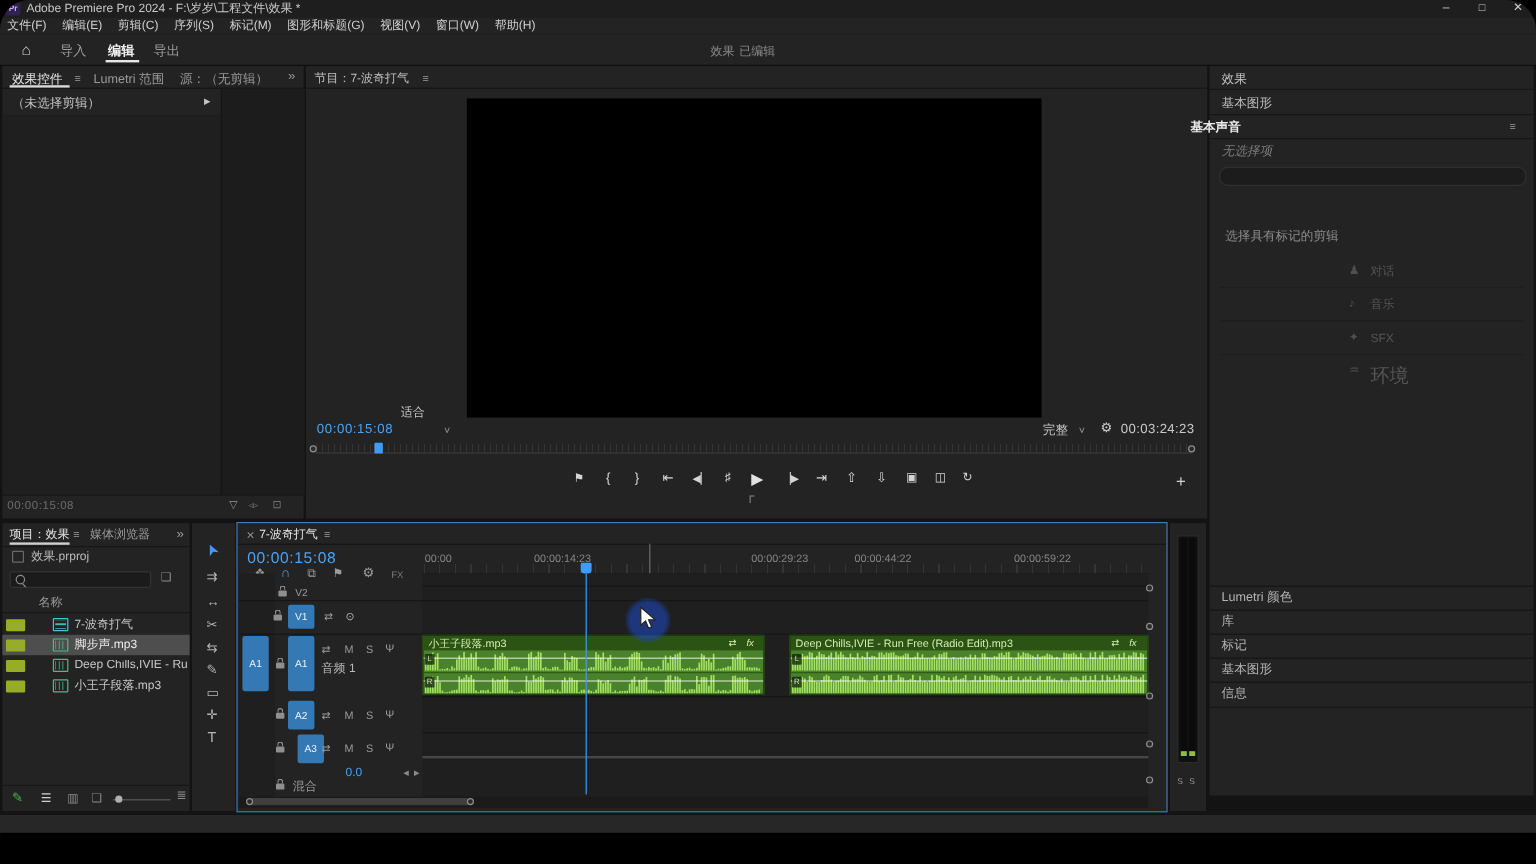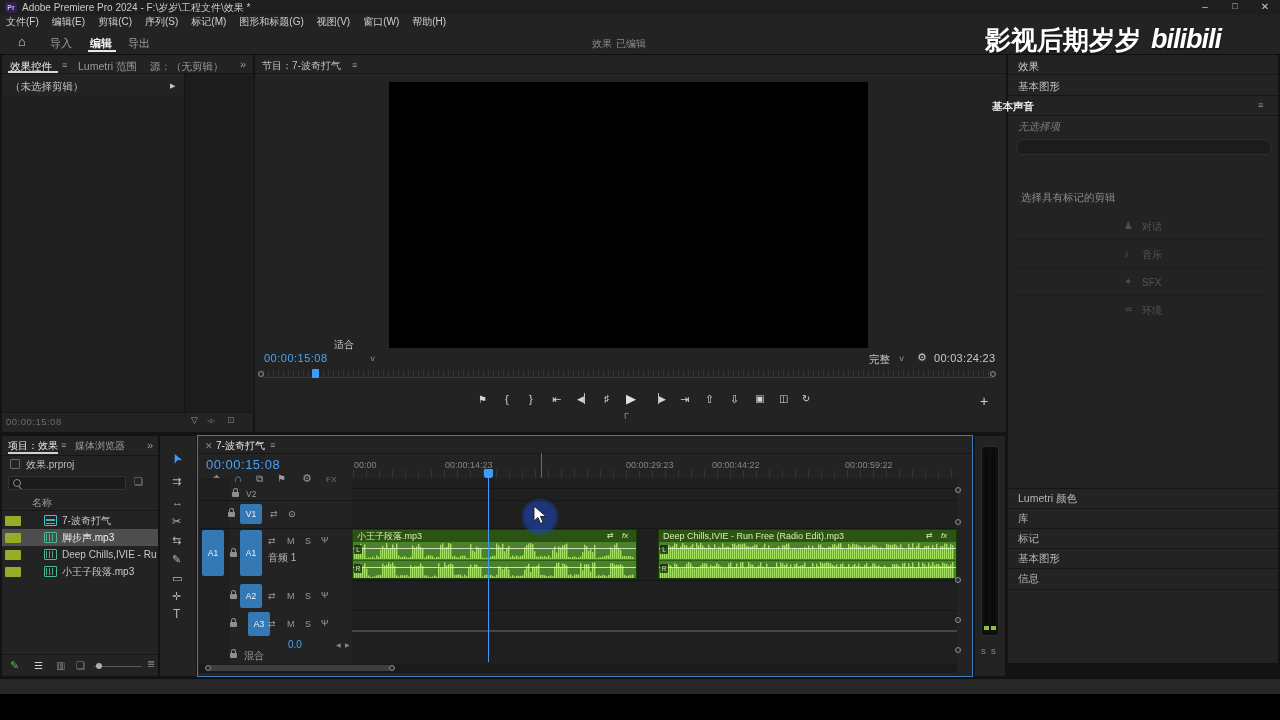--- a/index.html
+++ b/index.html
@@ -1,17 +1,17 @@
 <!DOCTYPE html>
 <html><head>
 <meta charset="utf-8">
 <style>
   html,body{margin:0;padding:0;background:#000;}
   #app{position:relative;width:1280px;height:720px;overflow:hidden;background:#131313;
-       font-family:"Liberation Sans","DejaVu Sans",sans-serif;-webkit-font-smoothing:antialiased;}
+       font-family:"Liberation Sans","DejaVu Sans",sans-serif;border-radius:25px;-webkit-font-smoothing:antialiased;}
   .abs{position:absolute;}
   .txt{line-height:1;white-space:nowrap;}
   .panel{background:#232323;}
   .hairline{background:#161616;height:1px;}
   .tkbox{position:absolute;background:#3478b4;border-radius:2px;color:#eaf3fc;font-size:8.5px;
          display:flex;align-items:center;justify-content:center;line-height:1;}
   .lock{position:absolute;width:7px;height:5px;background:#8f8f8f;border-radius:1px;}
   .lock::before{content:"";position:absolute;left:1px;top:-4px;width:5px;height:4px;box-sizing:border-box;
                 border:1px solid #8f8f8f;border-bottom:none;border-radius:3px 3px 0 0;}
   .mag{position:absolute;width:6px;height:6px;border:1px solid #8a8a8a;border-radius:50%;}
@@ -154,21 +154,21 @@
       <div class="abs txt" style="left:1124px;top:221px;font-size:10px;color:#4f4f4f;">♟</div>
       <div class="abs txt" style="left:1142px;top:222px;font-size:10px;color:#555;">对话</div>
       <div class="abs" style="left:1016px;top:242px;width:254px;height:25px;border-bottom:1px solid #1e1e1e;"></div>
       <div class="abs txt" style="left:1124px;top:249px;font-size:10px;color:#4f4f4f;">♪</div>
       <div class="abs txt" style="left:1142px;top:250px;font-size:10px;color:#555;">音乐</div>
       <div class="abs" style="left:1016px;top:270px;width:254px;height:25px;border-bottom:1px solid #1e1e1e;"></div>
       <div class="abs txt" style="left:1124px;top:277px;font-size:10px;color:#4f4f4f;">✦</div>
       <div class="abs txt" style="left:1142px;top:278px;font-size:10px;color:#555;">SFX</div>
       <div class="abs" style="left:1016px;top:298px;width:254px;height:25px;"></div>
       <div class="abs txt" style="left:1124px;top:305px;font-size:10px;color:#4f4f4f;">♒</div>
-      <div class="abs txt" style="left:1142px;top:306px;font-size:10px;color:#555;">环境</div>
+      <div class="abs txt" style="left:1142px;top:306px;font-size:16px;color:#555;">环境</div>
     </div>
 
     <div style="display:contents">
       <div class="abs" style="left:1008px;top:488px;width:270px;height:20px;border-top:1px solid #161616;"></div>
       <div class="abs txt" style="left:1018px;top:493px;font-size:10.5px;color:#b5b5b5;">Lumetri 颜色</div>
       <div class="abs" style="left:1008px;top:508px;width:270px;height:20px;border-top:1px solid #161616;"></div>
       <div class="abs txt" style="left:1018px;top:513px;font-size:10.5px;color:#b5b5b5;">库</div>
       <div class="abs" style="left:1008px;top:528px;width:270px;height:20px;border-top:1px solid #161616;"></div>
       <div class="abs txt" style="left:1018px;top:533px;font-size:10.5px;color:#b5b5b5;">标记</div>
       <div class="abs" style="left:1008px;top:548px;width:270px;height:20px;border-top:1px solid #161616;"></div>
@@ -967,18 +967,14 @@
   <div class="abs" style="left:0;top:678px;width:1280px;height:16px;background:#272727;border-top:1px solid #0f0f0f;"></div>
   <div class="abs" style="left:0;top:694px;width:1280px;height:26px;background:#000;"></div>
 
   
   <div class="abs" style="left:521px;top:498px;width:38px;height:38px;border-radius:50%;z-index:40;background:radial-gradient(circle, rgba(28,70,185,0.6) 0 55%, rgba(28,70,185,0) 75%);"></div>
   <svg class="abs" style="left:533px;top:505px;z-index:41;" width="16" height="20">
     <polygon points="1,1 1,16 5,12.5 7.5,18.5 10,17.3 7.5,11.5 13,11.5" fill="#ffffff" stroke="#222" stroke-width="1"></polygon>
   </svg>
 
   
-  <div class="abs" style="left:985px;top:26px;z-index:50;display:flex;align-items:center;gap:10px;">
-    <span class="txt" style="font-size:26px;font-weight:bold;color:#fff;text-shadow:0 1px 2px rgba(0,0,0,.6);">影视后期岁岁</span>
-    <span class="txt" style="font-size:27px;font-weight:bold;font-style:italic;color:#fff;letter-spacing:-1px;text-shadow:0 1px 2px rgba(0,0,0,.6);">bilibili</span>
-  </div>
 
 </div>
 
 </body></html>

